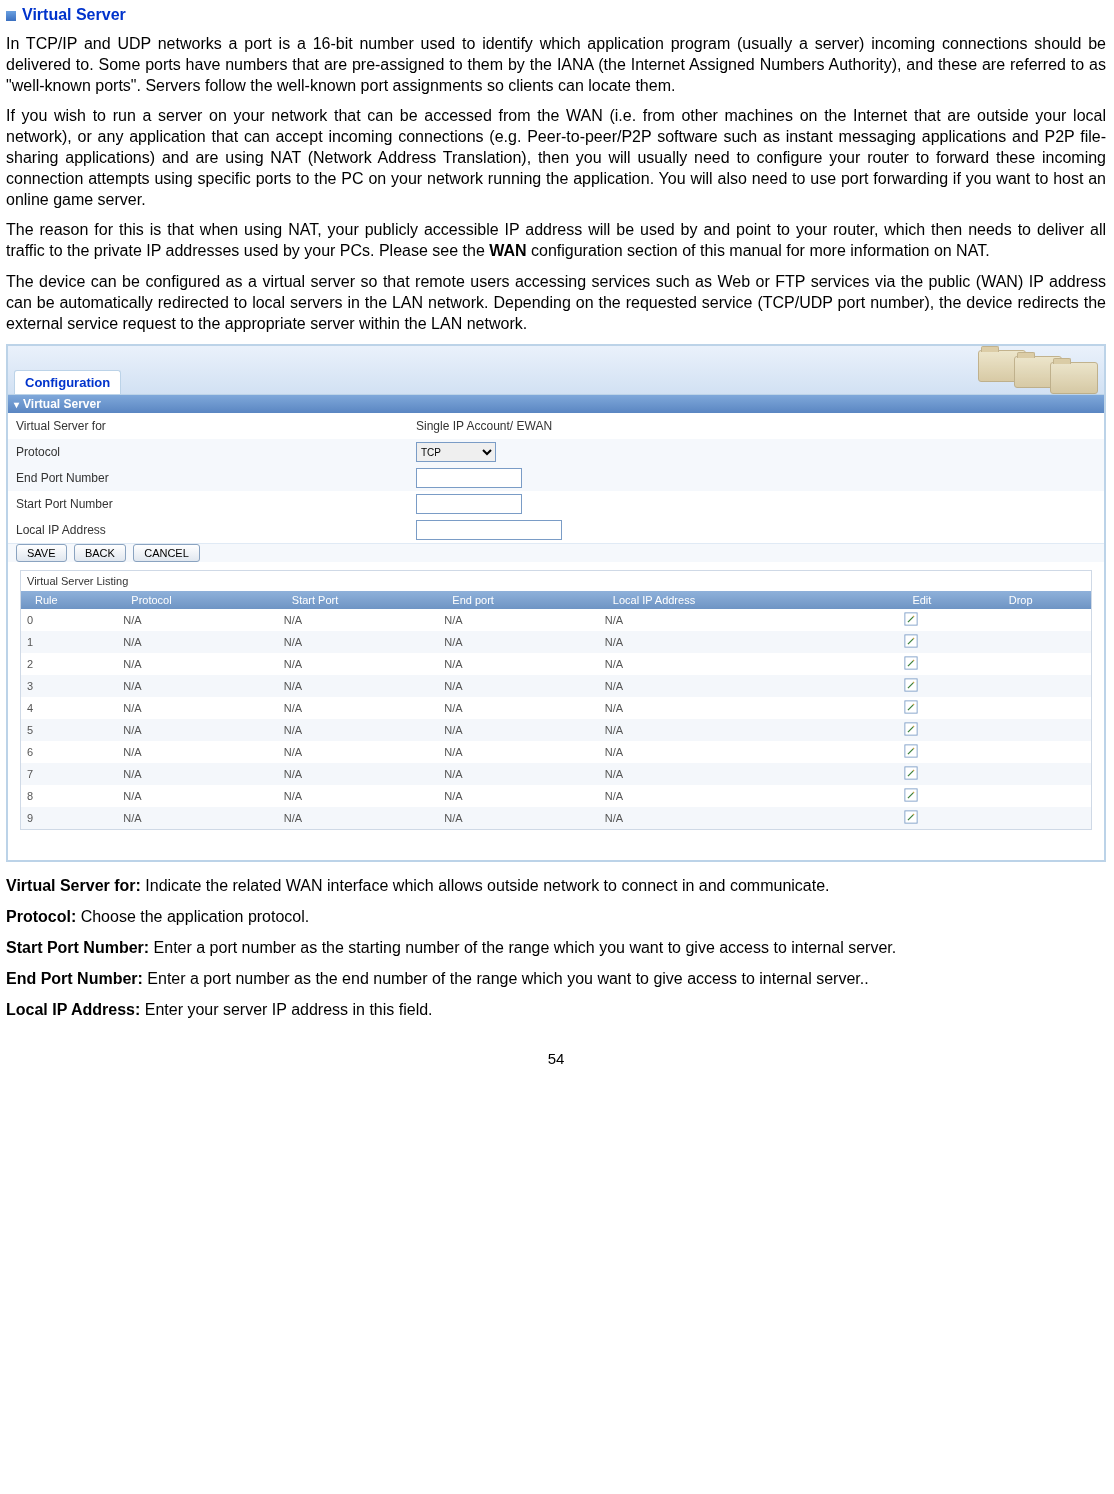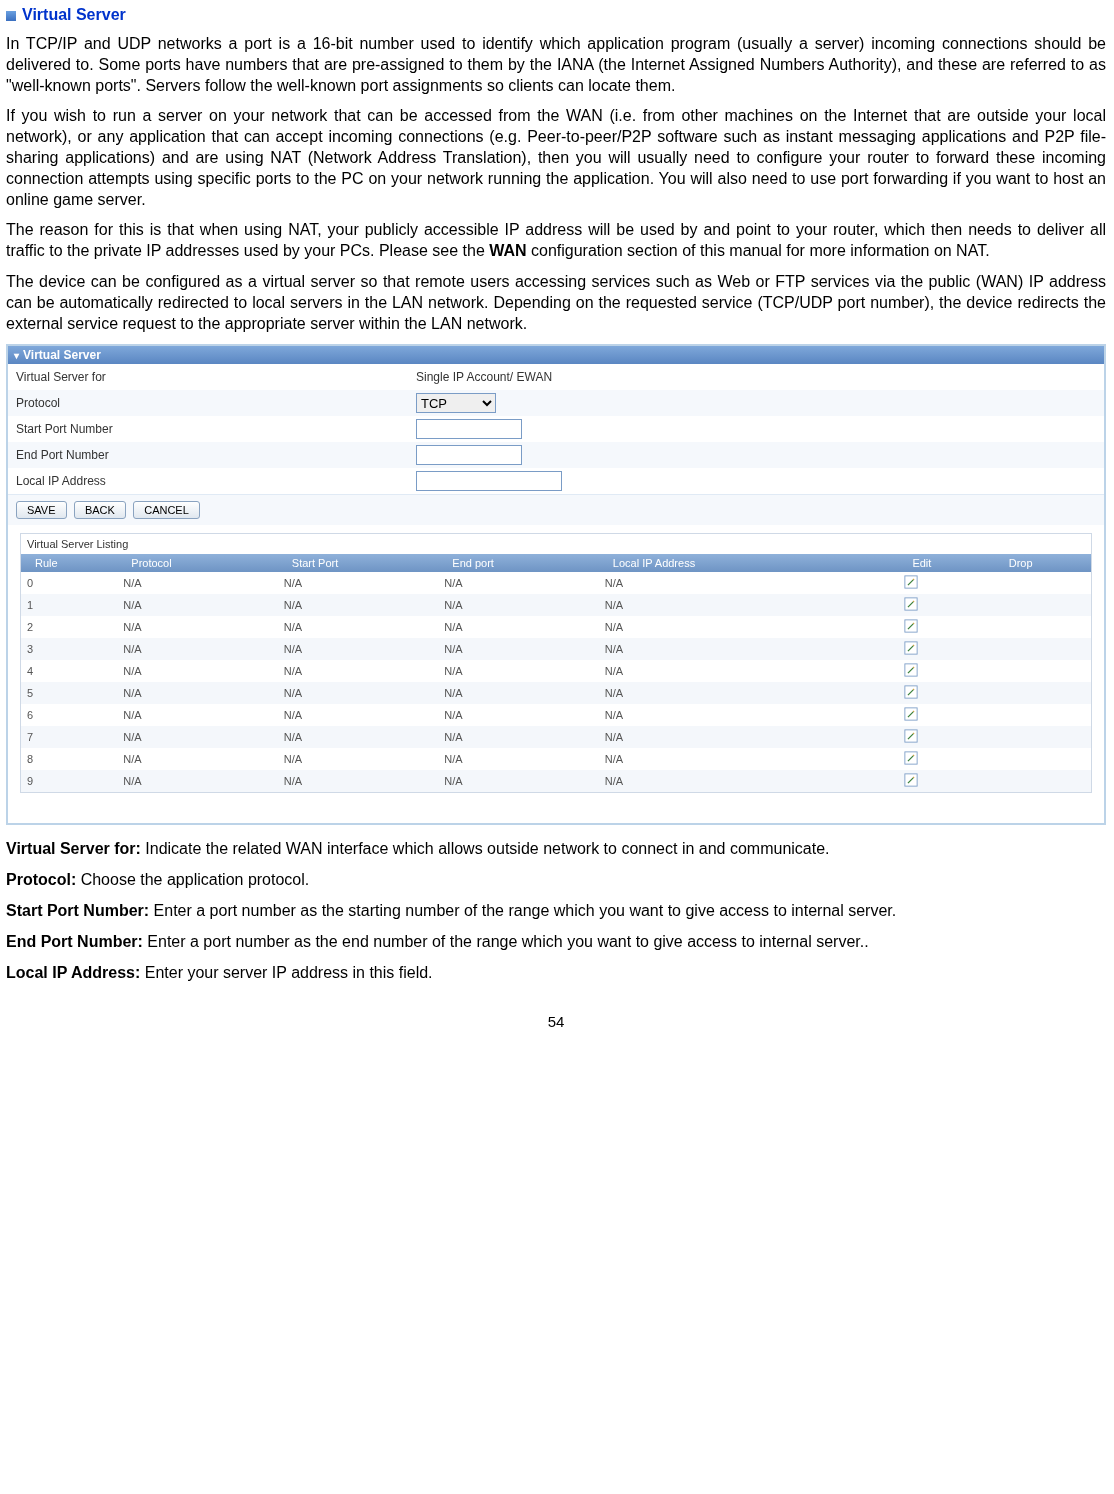--- a/index.html
+++ b/index.html
@@ -107,24 +107,24 @@
   .form-row .fctrl input[type=text] {
     border: 1px solid #7a9cc6;
     height: 16px;
     width: 100px;
     font-size: 11px;
   }
   .form-row .fctrl select {
     border: 1px solid #7a9cc6;
     height: 20px;
     width: 80px;
-    font-size: 13px;
+    font-size: 10px;
   }
   .btn-row {
-    padding: 6px 8px;
+    padding: 0 8px;
     background: #f5f8fc;
     border-top: 1px solid #e0eaf5;
   }
   .btn-row button {
     background: linear-gradient(#fff, #e0e7ef);
     border: 1px solid #8aa3c0;
     border-radius: 3px;
     font-size: 11px;
     padding: 2px 10px;
     margin-right: 4px;
@@ -178,42 +178,50 @@
 <div class="section-title">
   <span class="bullet"></span><span>Virtual Server</span>
 </div>
 
 <p>In TCP/IP and UDP networks a port is a 16-bit number used to identify which application program (usually a server) incoming connections should be delivered to. Some ports have numbers that are pre-assigned to them by the IANA (the Internet Assigned Numbers Authority), and these are referred to as "well-known ports". Servers follow the well-known port assignments so clients can locate them.</p>
 <p>If you wish to run a server on your network that can be accessed from the WAN (i.e. from other machines on the Internet that are outside your local network), or any application that can accept incoming connections (e.g. Peer-to-peer/P2P software such as instant messaging applications and P2P file-sharing applications) and are using NAT (Network Address Translation), then you will usually need to configure your router to forward these incoming connection attempts using specific ports to the PC on your network running the application. You will also need to use port forwarding if you want to host an online game server.</p>
 <p><span>The reason for this is that when using NAT, your publicly accessible IP address will be used by and point to your router, which then needs to deliver all traffic to the private IP addresses used by your PCs. Please see the </span><span class="bold">WAN</span><span> configuration section of this manual for more information on NAT.</span></p>
 <p>The device can be configured as a virtual server so that remote users accessing services such as Web or FTP services via the public (WAN) IP address can be automatically redirected to local servers in the LAN network. Depending on the requested service (TCP/UDP port number), the device redirects the external service request to the appropriate server within the LAN network.</p>
 
 <div class="screenshot-wrap">
+  <div class="cfg-header">
+    <div class="tab">Configuration</div>
+    <div class="folders">
+      <div class="fld f1"></div>
+      <div class="fld f2"></div>
+      <div class="fld f3"></div>
+    </div>
+  </div>
   <div class="vs-bar">
     <span class="arrow">▾</span><span>Virtual Server</span>
   </div>
   <div class="form-area">
     <div class="form-row">
       <div class="flabel">Virtual Server for</div>
       <div class="fctrl">Single IP Account/ EWAN</div>
     </div>
     <div class="form-row alt">
       <div class="flabel">Protocol</div>
       <div class="fctrl">
         <select>
           <option>TCP</option>
         </select>
       </div>
     </div>
+    <div class="form-row alt">
+      <div class="flabel">End Port Number</div>
+      <div class="fctrl"><input type="text" value="" style=""></div>
+    </div>
     <div class="form-row">
       <div class="flabel">Start Port Number</div>
-      <div class="fctrl"><input type="text" value="" style=""></div>
-    </div>
-    <div class="form-row alt">
-      <div class="flabel">End Port Number</div>
       <div class="fctrl"><input type="text" value="" style=""></div>
     </div>
     <div class="form-row">
       <div class="flabel">Local IP Address</div>
       <div class="fctrl"><input type="text" style="width: 140px;" value=""></div>
     </div>
     <div class="btn-row">
       <button>SAVE</button>
       <button>BACK</button>
       <button>CANCEL</button>

